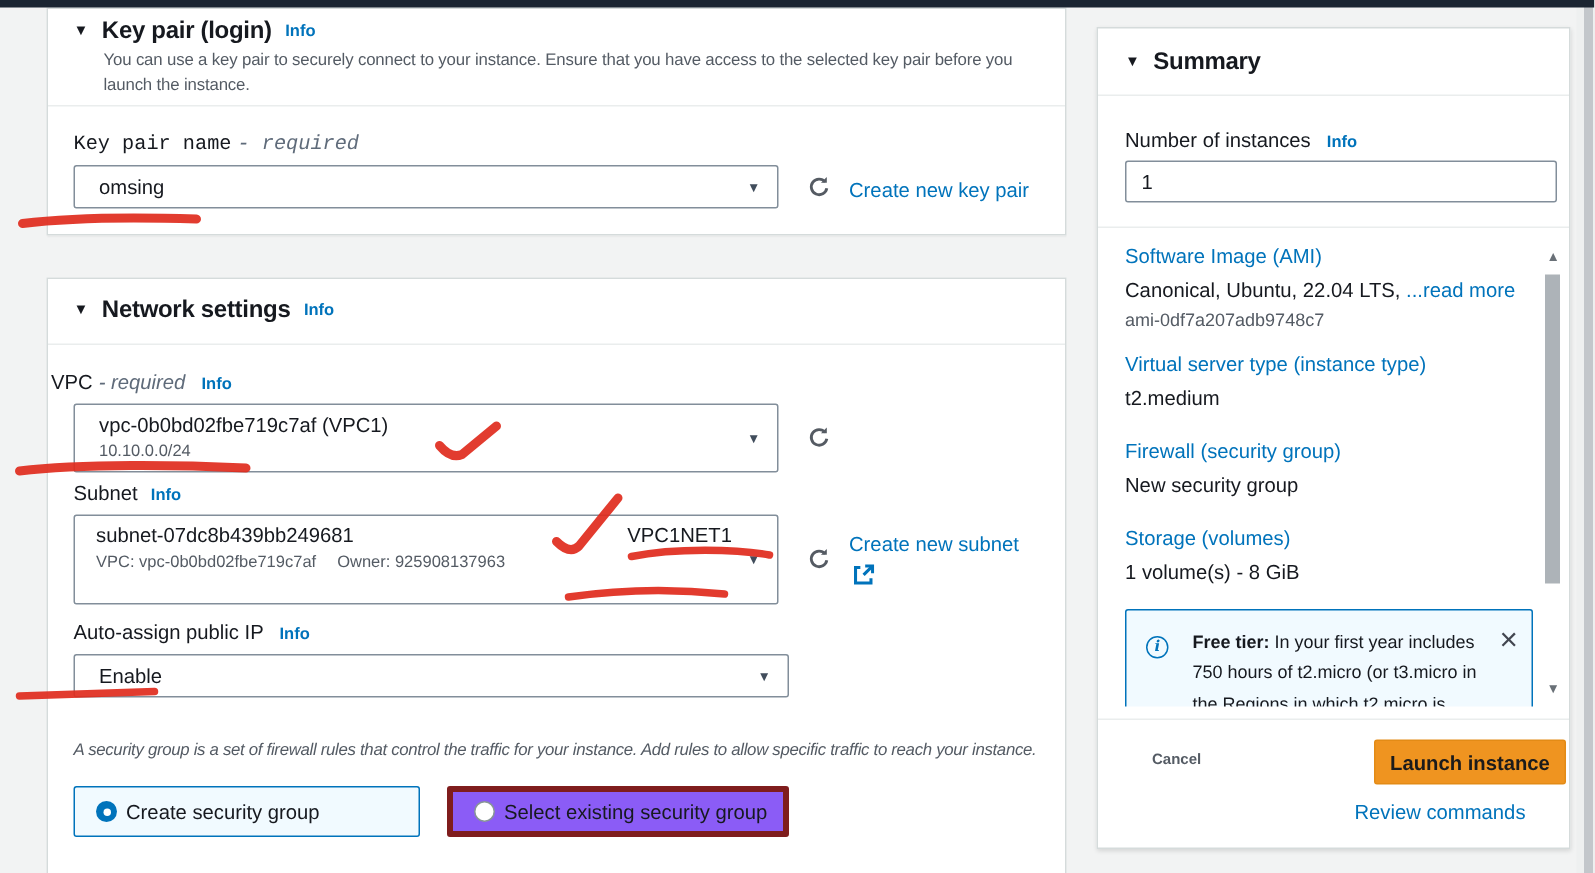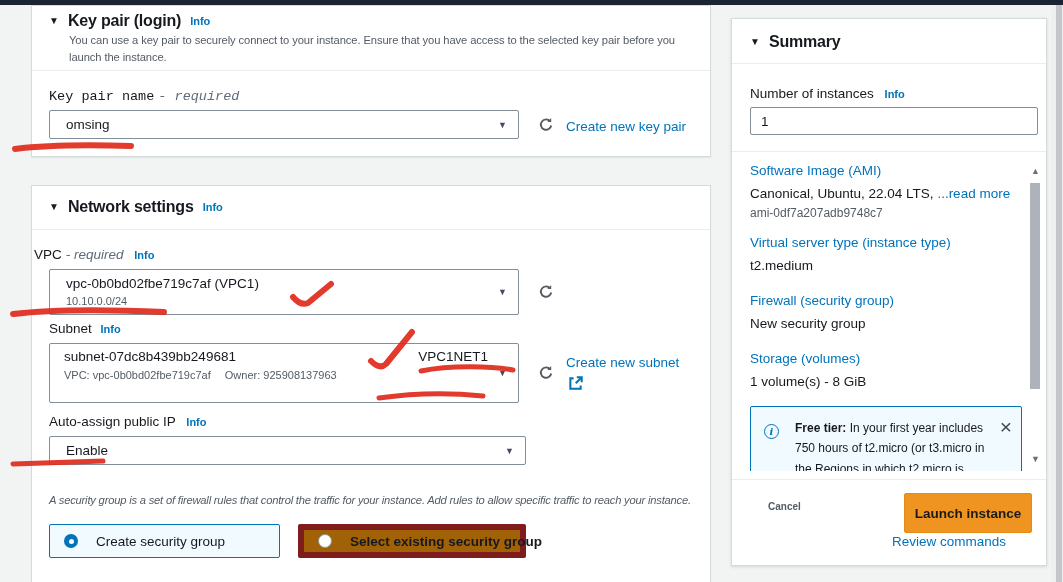--- a/index.html
+++ b/index.html
@@ -32,23 +32,23 @@
   .sel-sub3 { font-size:10.5px; letter-spacing:-0.2px; }
   .sel-sub .gap { margin-left:14px; }
   .caret { position:absolute; right:11px; top:50%; transform:translateY(-50%); font-size:9px; color:#414d5c; }
   .link { font-size:13.5px; color:#0073bb; text-decoration:none; cursor:pointer; white-space:nowrap; }
   .icon-btn { background:none; border:none; cursor:pointer; padding:0; }
 
   .blue-lbl { font-size:13.5px; color:#0073bb; cursor:pointer; white-space:nowrap; }
   .val { font-size:13.5px; color:#16191f; white-space:nowrap; }
   .gray-sm { font-size:12px; color:#545b64; white-space:nowrap; }
 
-  .tile { display:flex; align-items:center; gap:18px; border-radius:2px; cursor:pointer; padding-left:14px; }
+  .tile { display:flex; align-items:center; gap:6px; border-radius:2px; cursor:pointer; padding-left:14px; }
   .tile-sel { border:1px solid #0073bb; background:#f1faff; }
-  .tile-un { border:6px solid #7f1d1d; background:#a16207;font-weight:bold; }
+  .tile-un { border:4px solid #7f1d1d; background:#8b5cf6; }
   .radio-on { width:14px; height:14px; border-radius:50%; background:#0073bb; position:relative; flex:0 0 auto; }
   .radio-on::after { content:""; position:absolute; left:4.5px; top:4.5px; width:5px; height:5px; border-radius:50%; background:#fff; }
   .radio-off { width:14px; height:14px; border-radius:50%; border:1.5px solid #879596; background:#fff; flex:0 0 auto; }
   .tile-lbl { font-size:13.5px; color:#16191f; white-space:nowrap; }
 
   .num-input { width:288px; height:28px; border:1px solid #828e9a; border-radius:2px; font-size:13.5px; padding-left:10px; color:#16191f; font-family:inherit; }
   .scrollregion { left:0; top:134px; width:314px; height:318px; overflow:hidden; }
   .sb-arrow { font-size:9px; color:#697077; cursor:pointer; line-height:1; }
   .sb-thumb { width:10px; background:#adb3b8; cursor:pointer; }
 
@@ -212,22 +212,22 @@
         <button class="abs close-x" style="right:9px; top:9px;">×</button>
       </div>
 
       <span class="abs sb-arrow" style="left:299px; top:14px;">▲</span>
       <div class="abs sb-thumb" style="left:298px; top:30px; height:206px;"></div>
       <span class="abs sb-arrow" style="left:299px; top:302px;">▼</span>
     </div>
 
     <div class="abs divider" style="top:460px;"></div>
     <button class="abs btn-text" style="left:36px; top:482px;">Cancel</button>
-    <button class="abs btn-launch" style="left:172px; top:474px; width:128px; height:40px;">Launch instance</button>
-    <a class="abs link" style="left:160px; top:515px; width:136px; text-align:left;">Review commands</a>
+    <button class="abs btn-launch" style="left:184px; top:474px; width:128px; height:30px;">Launch instance</button>
+    <a class="abs link" style="left:160px; top:515px; width:136px; text-align:center;">Review commands</a>
   </aside>
 
   <svg class="ink" viewBox="0 0 1063 582">
     <g stroke="#e02b1d" fill="none" stroke-linecap="round" stroke-linejoin="round" opacity="0.92">
       <path d="M15,149 C55,144 100,145 131,146" stroke-width="6"></path>
       <path d="M293,297 C298,303 303,305 308,303 L331,284" stroke-width="6"></path>
       <path d="M13,314 C55,309 120,310 164,312" stroke-width="6"></path>
       <path d="M371,361 C377,367 382,368 386,364 L412,332" stroke-width="6"></path>
       <path d="M421,371 C450,365 492,366 513,370" stroke-width="5"></path>
       <path d="M379,398 C420,392 455,393 483,396" stroke-width="5"></path>

